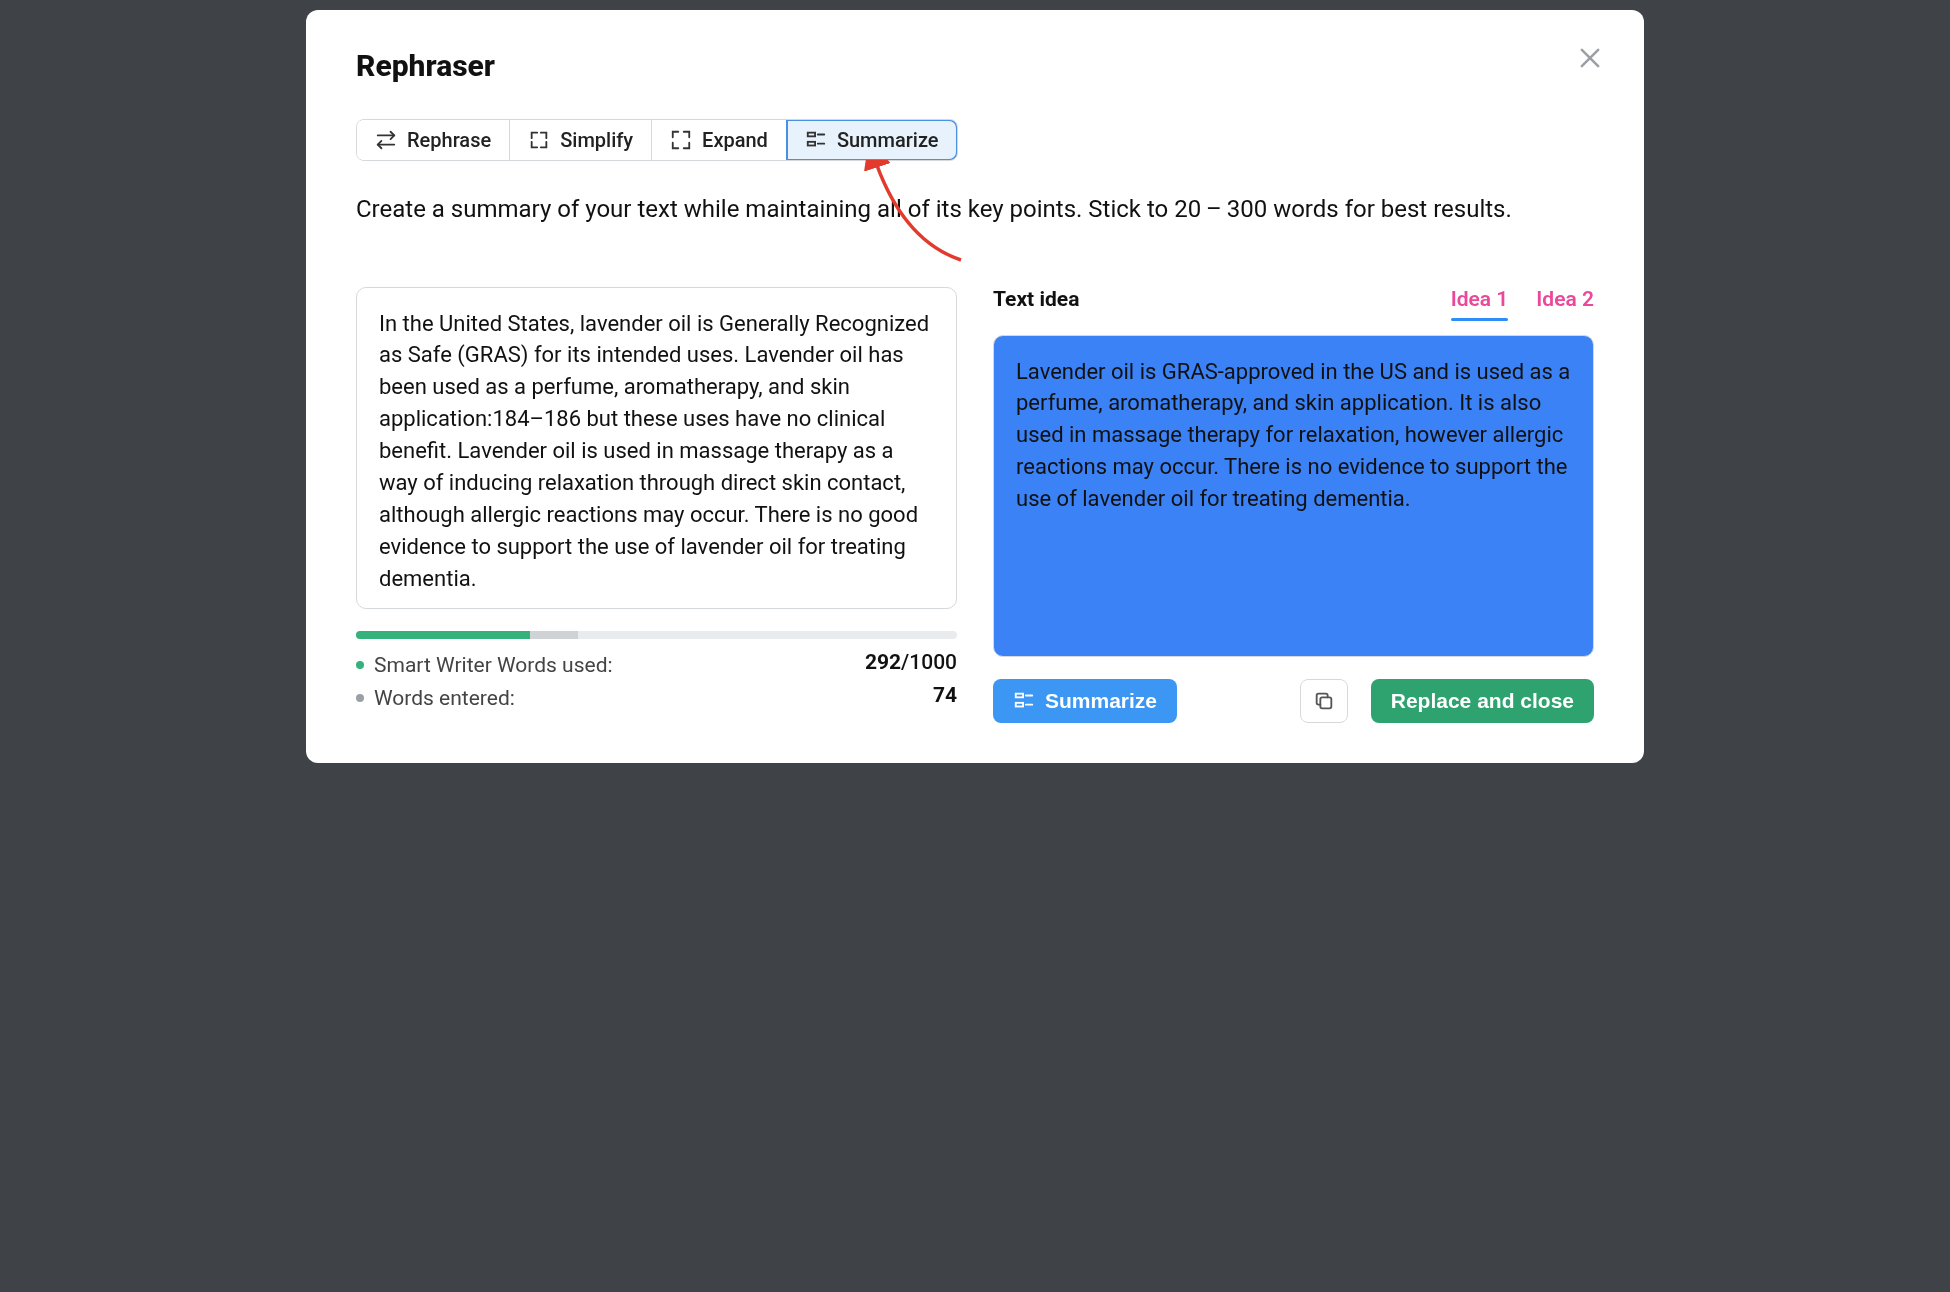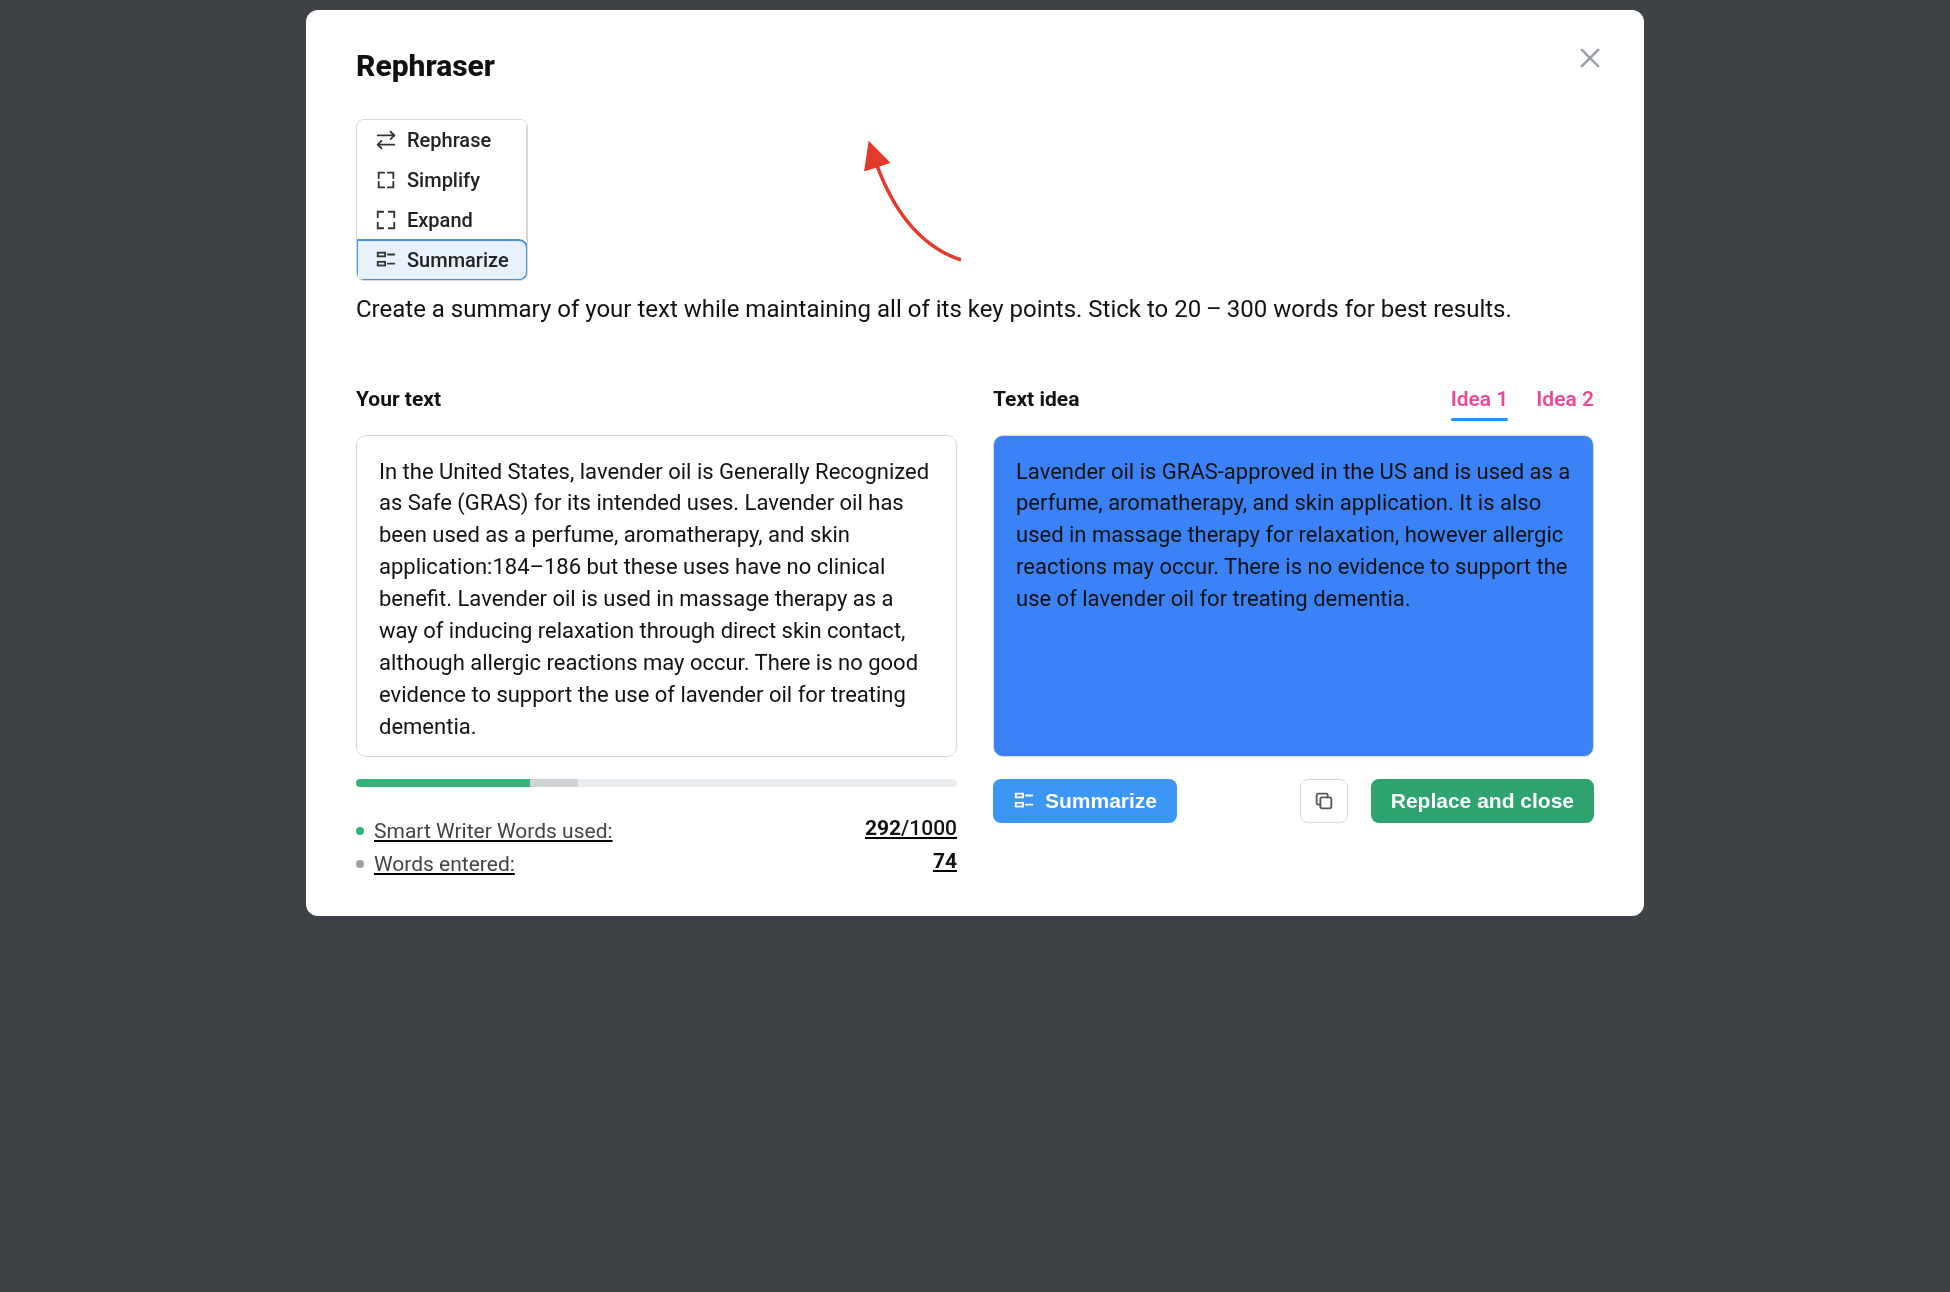--- a/index.html
+++ b/index.html
@@ -34,22 +34,21 @@
     font-size: 30px;
     font-weight: 800;
     color: #111;
     margin-bottom: 36px;
   }
   .mode-tabs {
     display: inline-flex;
     border: 1px solid #d6d9dc;
     border-radius: 8px;
     overflow: hidden;
-    margin-bottom: 12px;
-    flex-direction: column;
+    margin-bottom: 32px;
   }
   .mode-tab {
     display: inline-flex;
     align-items: center;
     gap: 10px;
     padding: 8px 18px;
     font-size: 20px;
     font-weight: 500;
     color: #222;
     background: #fff;
@@ -129,21 +128,21 @@
     width: 100%;
     height: 8px;
     background: #e9ecef;
     border-radius: 4px;
     overflow: hidden;
     display: flex;
   }
   .progress-fill { background: #34b27b; height: 100%; }
   .progress-mid  { background: #cfd3d6; height: 100%; }
 
-  .stats { margin-top: 23px; text-decoration: underline; }
+  .stats { margin-top: 5px; }
   .stat-row {
     display: flex;
     justify-content: space-between;
     align-items: baseline;
     font-size: 21px;
     margin-top: 6px;
   }
   .stat-label { display: flex; align-items: center; gap: 10px; color: #444; }
   .dot { width: 8px; height: 8px; border-radius: 50%; display:inline-block; }
   .dot.green { background: #34b27b; }
@@ -249,23 +248,20 @@
       </span>
       <span>Summarize</span>
     </div>
   </div>
 
   <p class="hint">Create a summary of your text while maintaining all of its key points. Stick to 20 – 300 words for best results.</p>
 
   <div class="columns">
 
     <div class="col">
-      <div class="col-head">
-        <div class="col-label">Your text</div>
-      </div>
       <div class="text-box">In the United States, lavender oil is Generally Recognized as Safe (GRAS) for its intended uses. Lavender oil has been used as a perfume, aromatherapy, and skin application:184–186 but these uses have no clinical benefit. Lavender oil is used in massage therapy as a way of inducing relaxation through direct skin contact, although allergic reactions may occur. There is no good evidence to support the use of lavender oil for treating dementia.</div>
 
       <div class="progress-wrap">
         <div class="progress-bar">
           <div class="progress-fill" id="pf" style="width: 29%;"></div>
           <div class="progress-mid" id="pm" style="width: 8%;"></div>
         </div>
       </div>
 
       <div class="stats">

